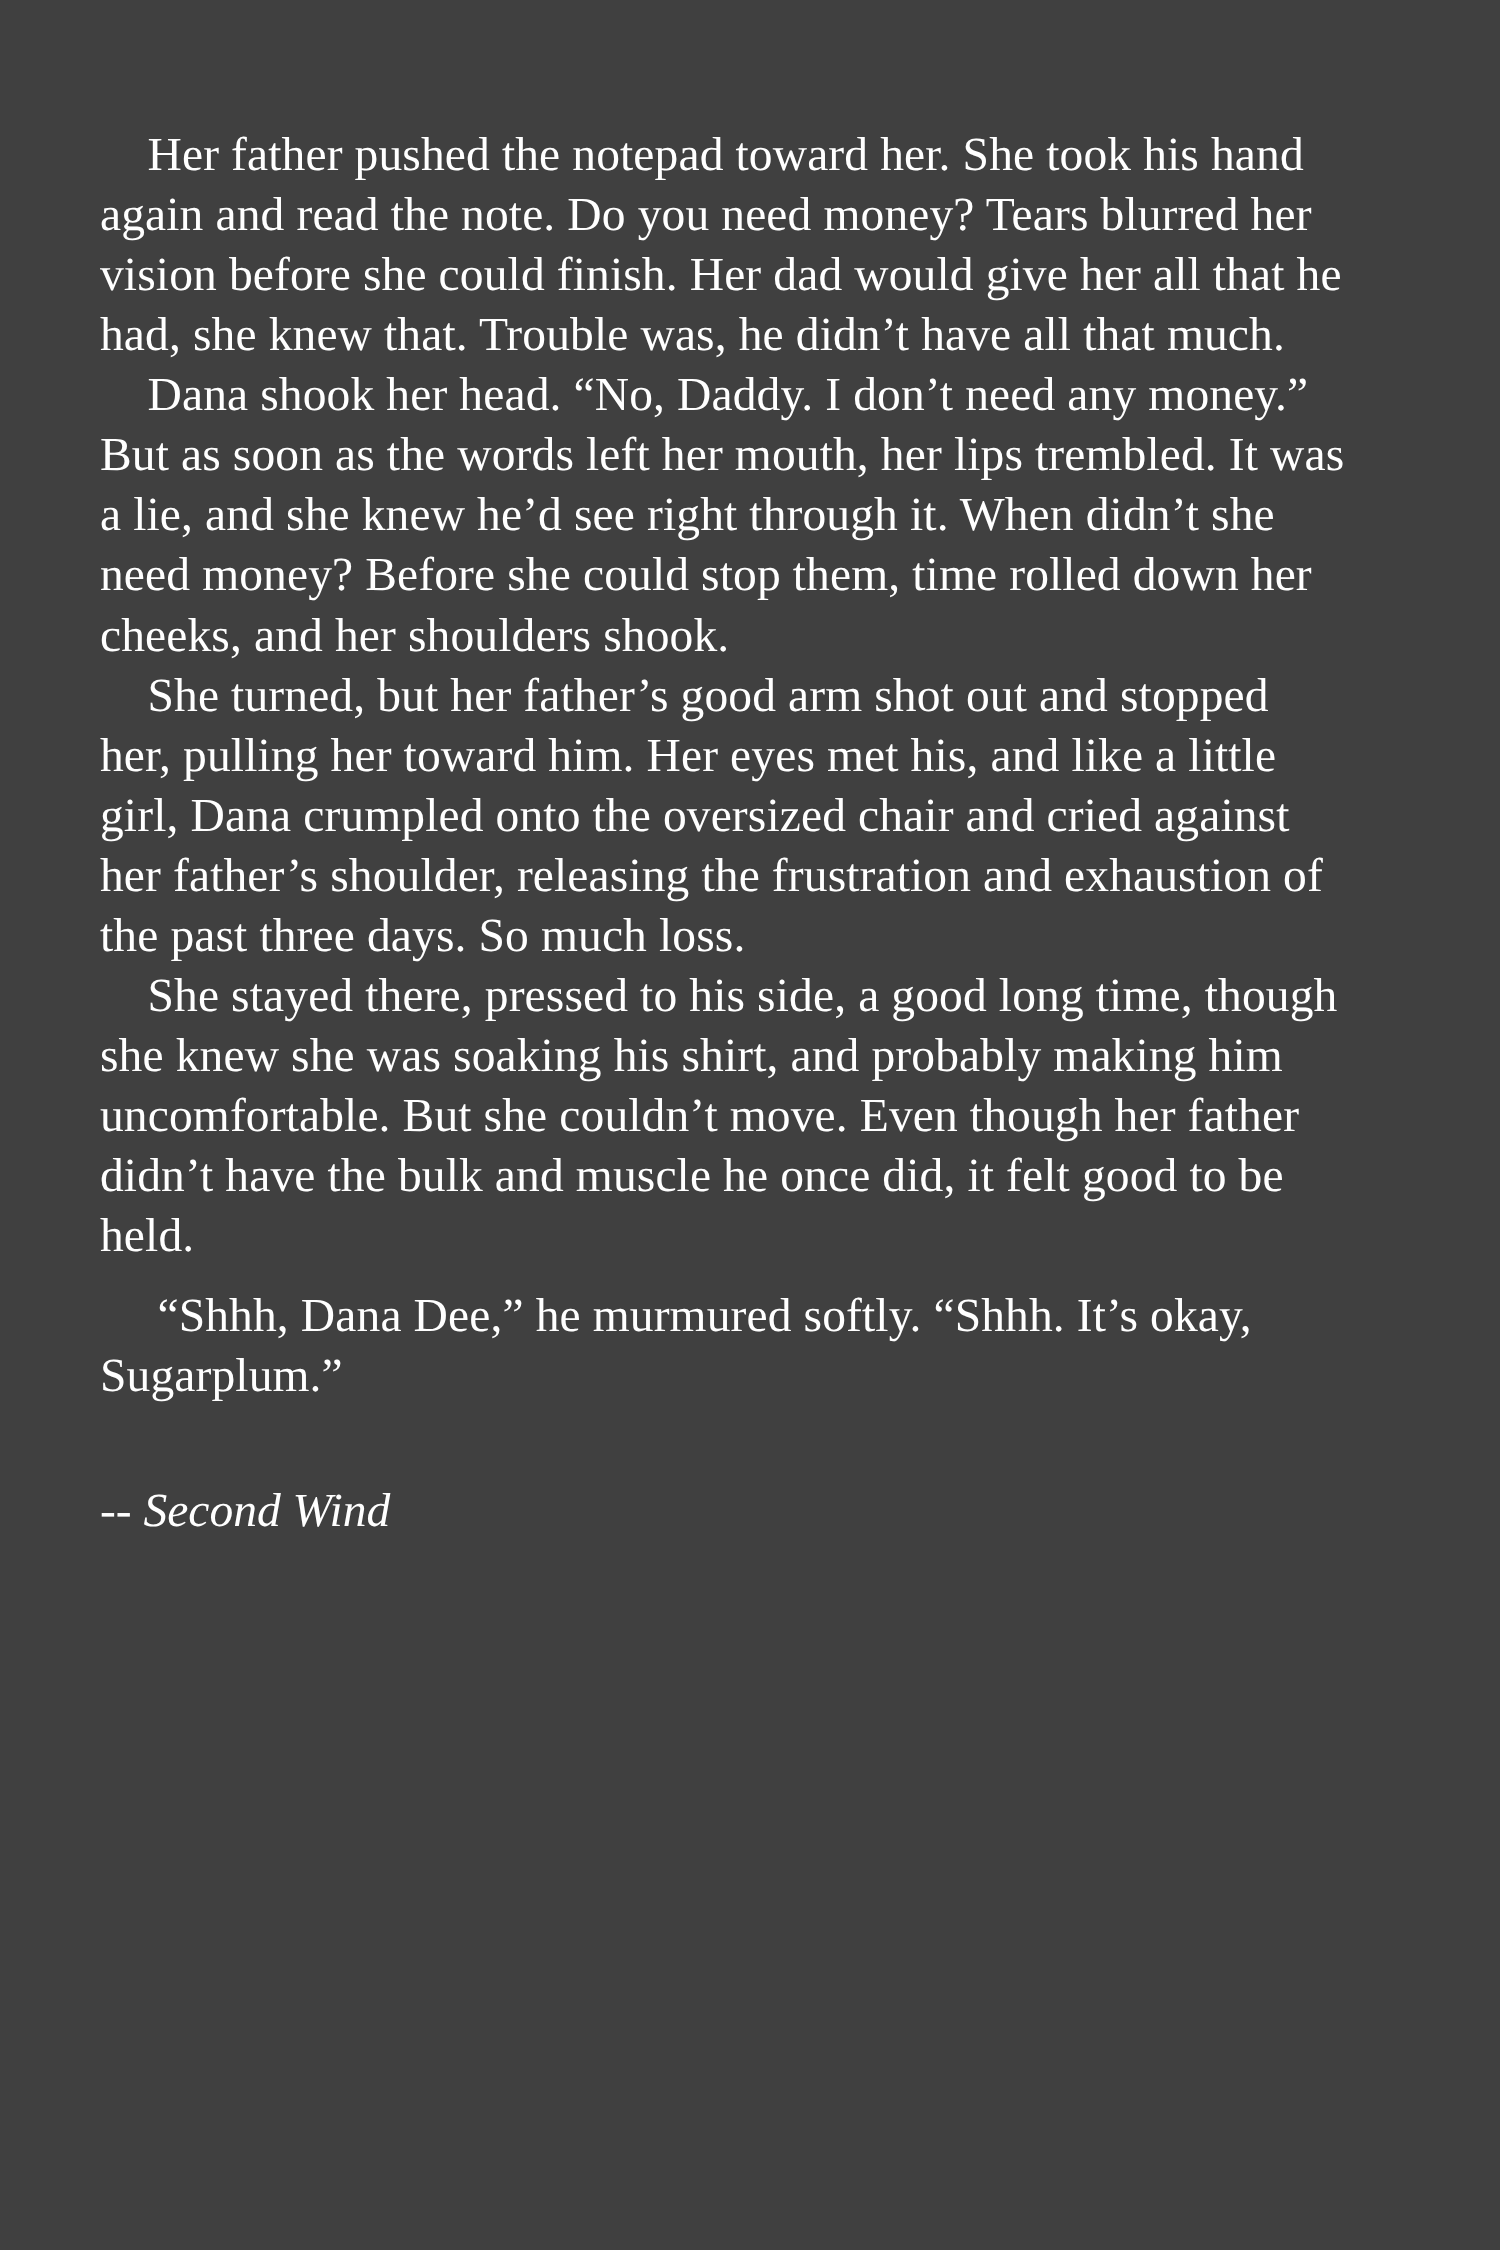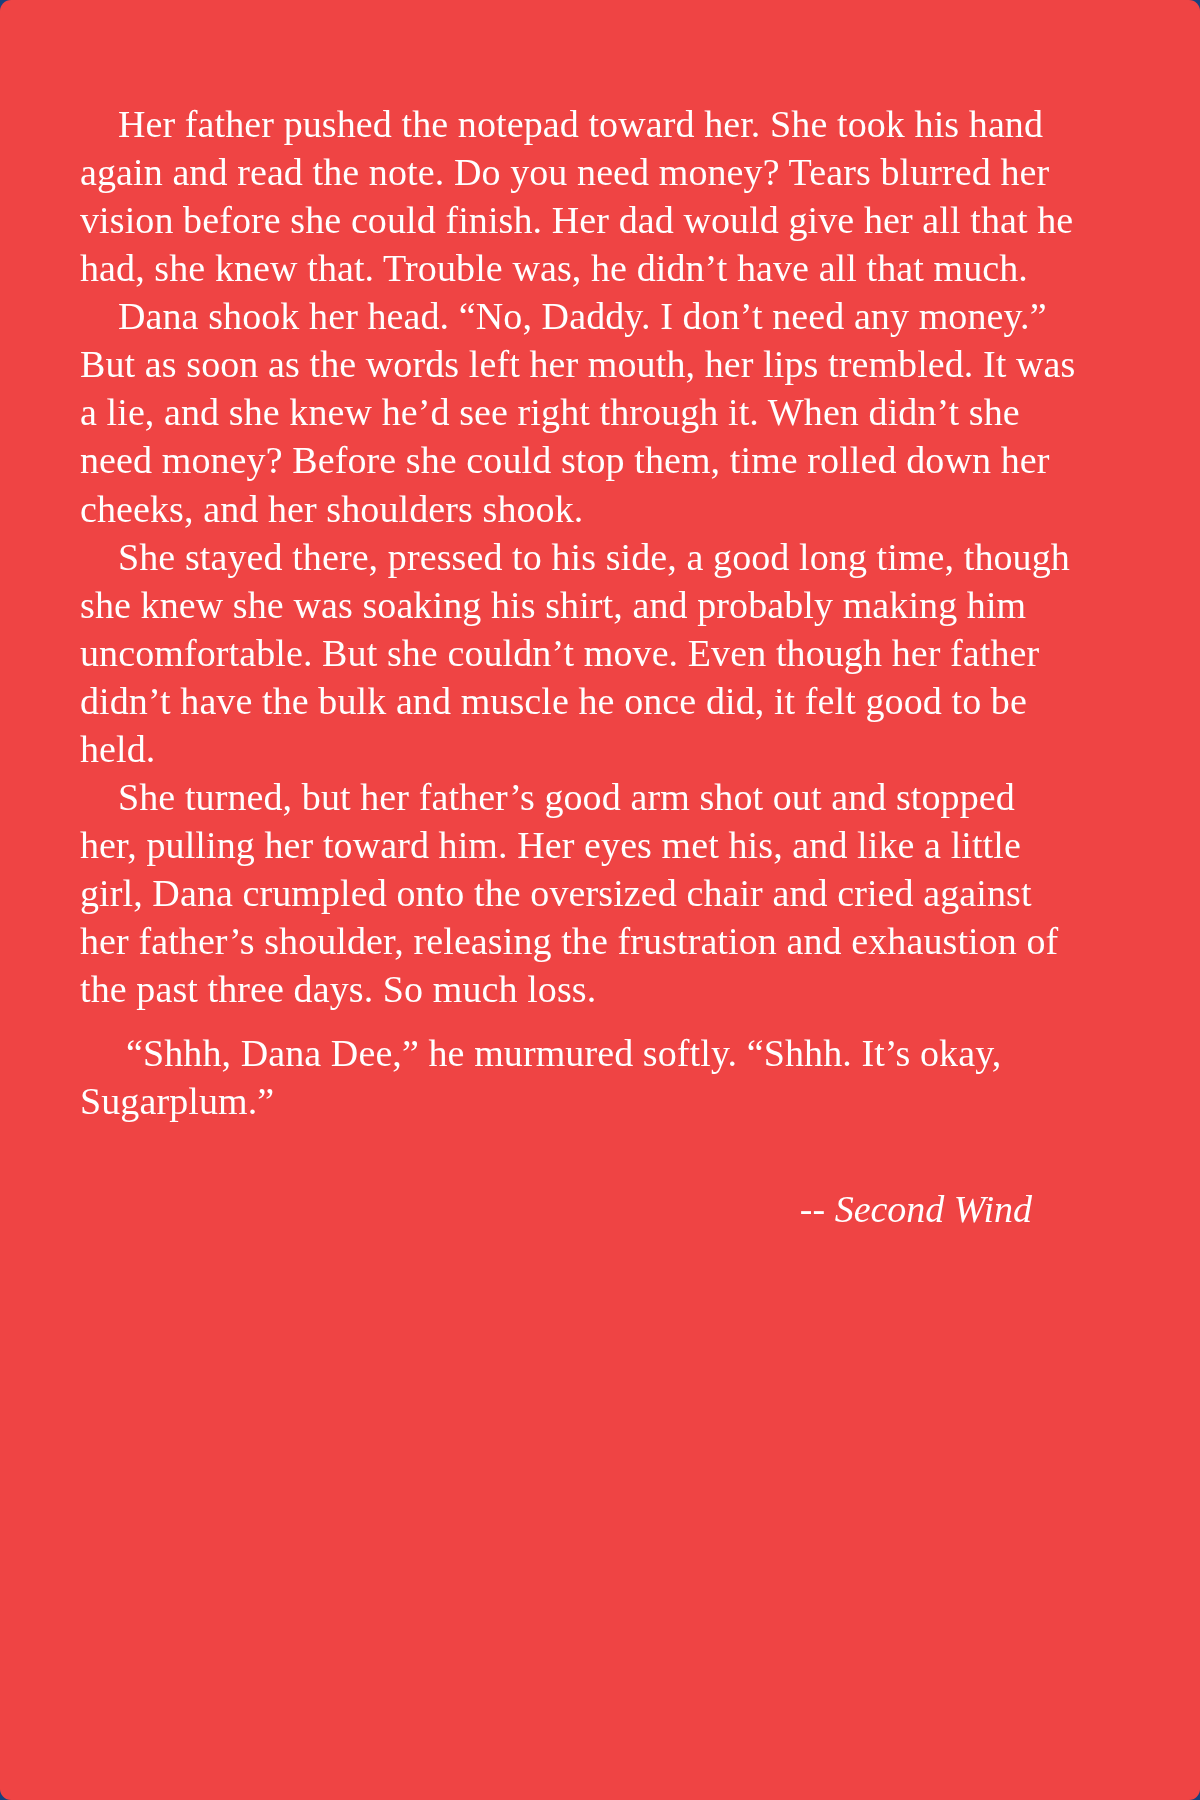--- a/index.html
+++ b/index.html
@@ -11,66 +11,65 @@
     height: 1800px;
     background: #17427e;
     font-family: "Liberation Serif", "DejaVu Serif", serif;
     color: #ffffff;
     overflow: hidden;
   }
   .page {
     position: relative;
     width: 1200px;
     height: 1800px;
-    background: #ef4444;
+    background: #404040;
     box-sizing: border-box;
     padding: 100px 120px 0 80px;
-    border-radius: 11px;
   }
   .excerpt {
     margin: 0;
     font-size: 38px;
     line-height: 1.265;
     color: #ffffff;
     letter-spacing: 0.1px;
   }
   .excerpt p {
     margin: 0;
     text-indent: 38px;
     text-align: left;
   }
   .excerpt p.quote-line {
     text-indent: 46px;
     margin-top: 16px;
   }
   .attribution {
     margin-top: 62px;
-    text-align: right;
+    text-align: left;
     padding-right: 48px;
     font-size: 38px;
     color: #ffffff;
     white-space: nowrap;
   }
   .attribution .dashes {
     font-style: normal;
   }
   .attribution .title {
     font-style: italic;
   }
 </style>
 </head>
 <body>
 
 <div class="page">
 
   <div class="excerpt">
     <p>Her father pushed the notepad toward her. She took his hand again and read the note. Do you need money? Tears blurred her vision before she could finish. Her dad would give her all that he had, she knew that. Trouble was, he didn’t have all that much.</p>
     <p>Dana shook her head. “No, Daddy. I don’t need any money.” But as soon as the words left her mouth, her lips trembled. It was a lie, and she knew he’d see right through it. When didn’t she need money? Before she could stop them, time rolled down her cheeks, and her shoulders shook.</p>
+    <p>She turned, but her father’s good arm shot out and stopped her, pulling her toward him. Her eyes met his, and like a little girl, Dana crumpled onto the oversized chair and cried against her father’s shoulder, releasing the frustration and exhaustion of the past three days. So much loss.</p>
     <p>She stayed there, pressed to his side, a good long time, though she knew she was soaking his shirt, and probably making him uncomfortable. But she couldn’t move. Even though her father didn’t have the bulk and muscle he once did, it felt good to be held.</p>
-    <p>She turned, but her father’s good arm shot out and stopped her, pulling her toward him. Her eyes met his, and like a little girl, Dana crumpled onto the oversized chair and cried against her father’s shoulder, releasing the frustration and exhaustion of the past three days. So much loss.</p>
     <p class="quote-line">“Shhh, Dana Dee,” he murmured softly. “Shhh. It’s okay, Sugarplum.”</p>
   </div>
 
   <div class="attribution">
     <span class="dashes">--</span>
     <span class="title">Second Wind</span>
   </div>
 
 </div>
 

